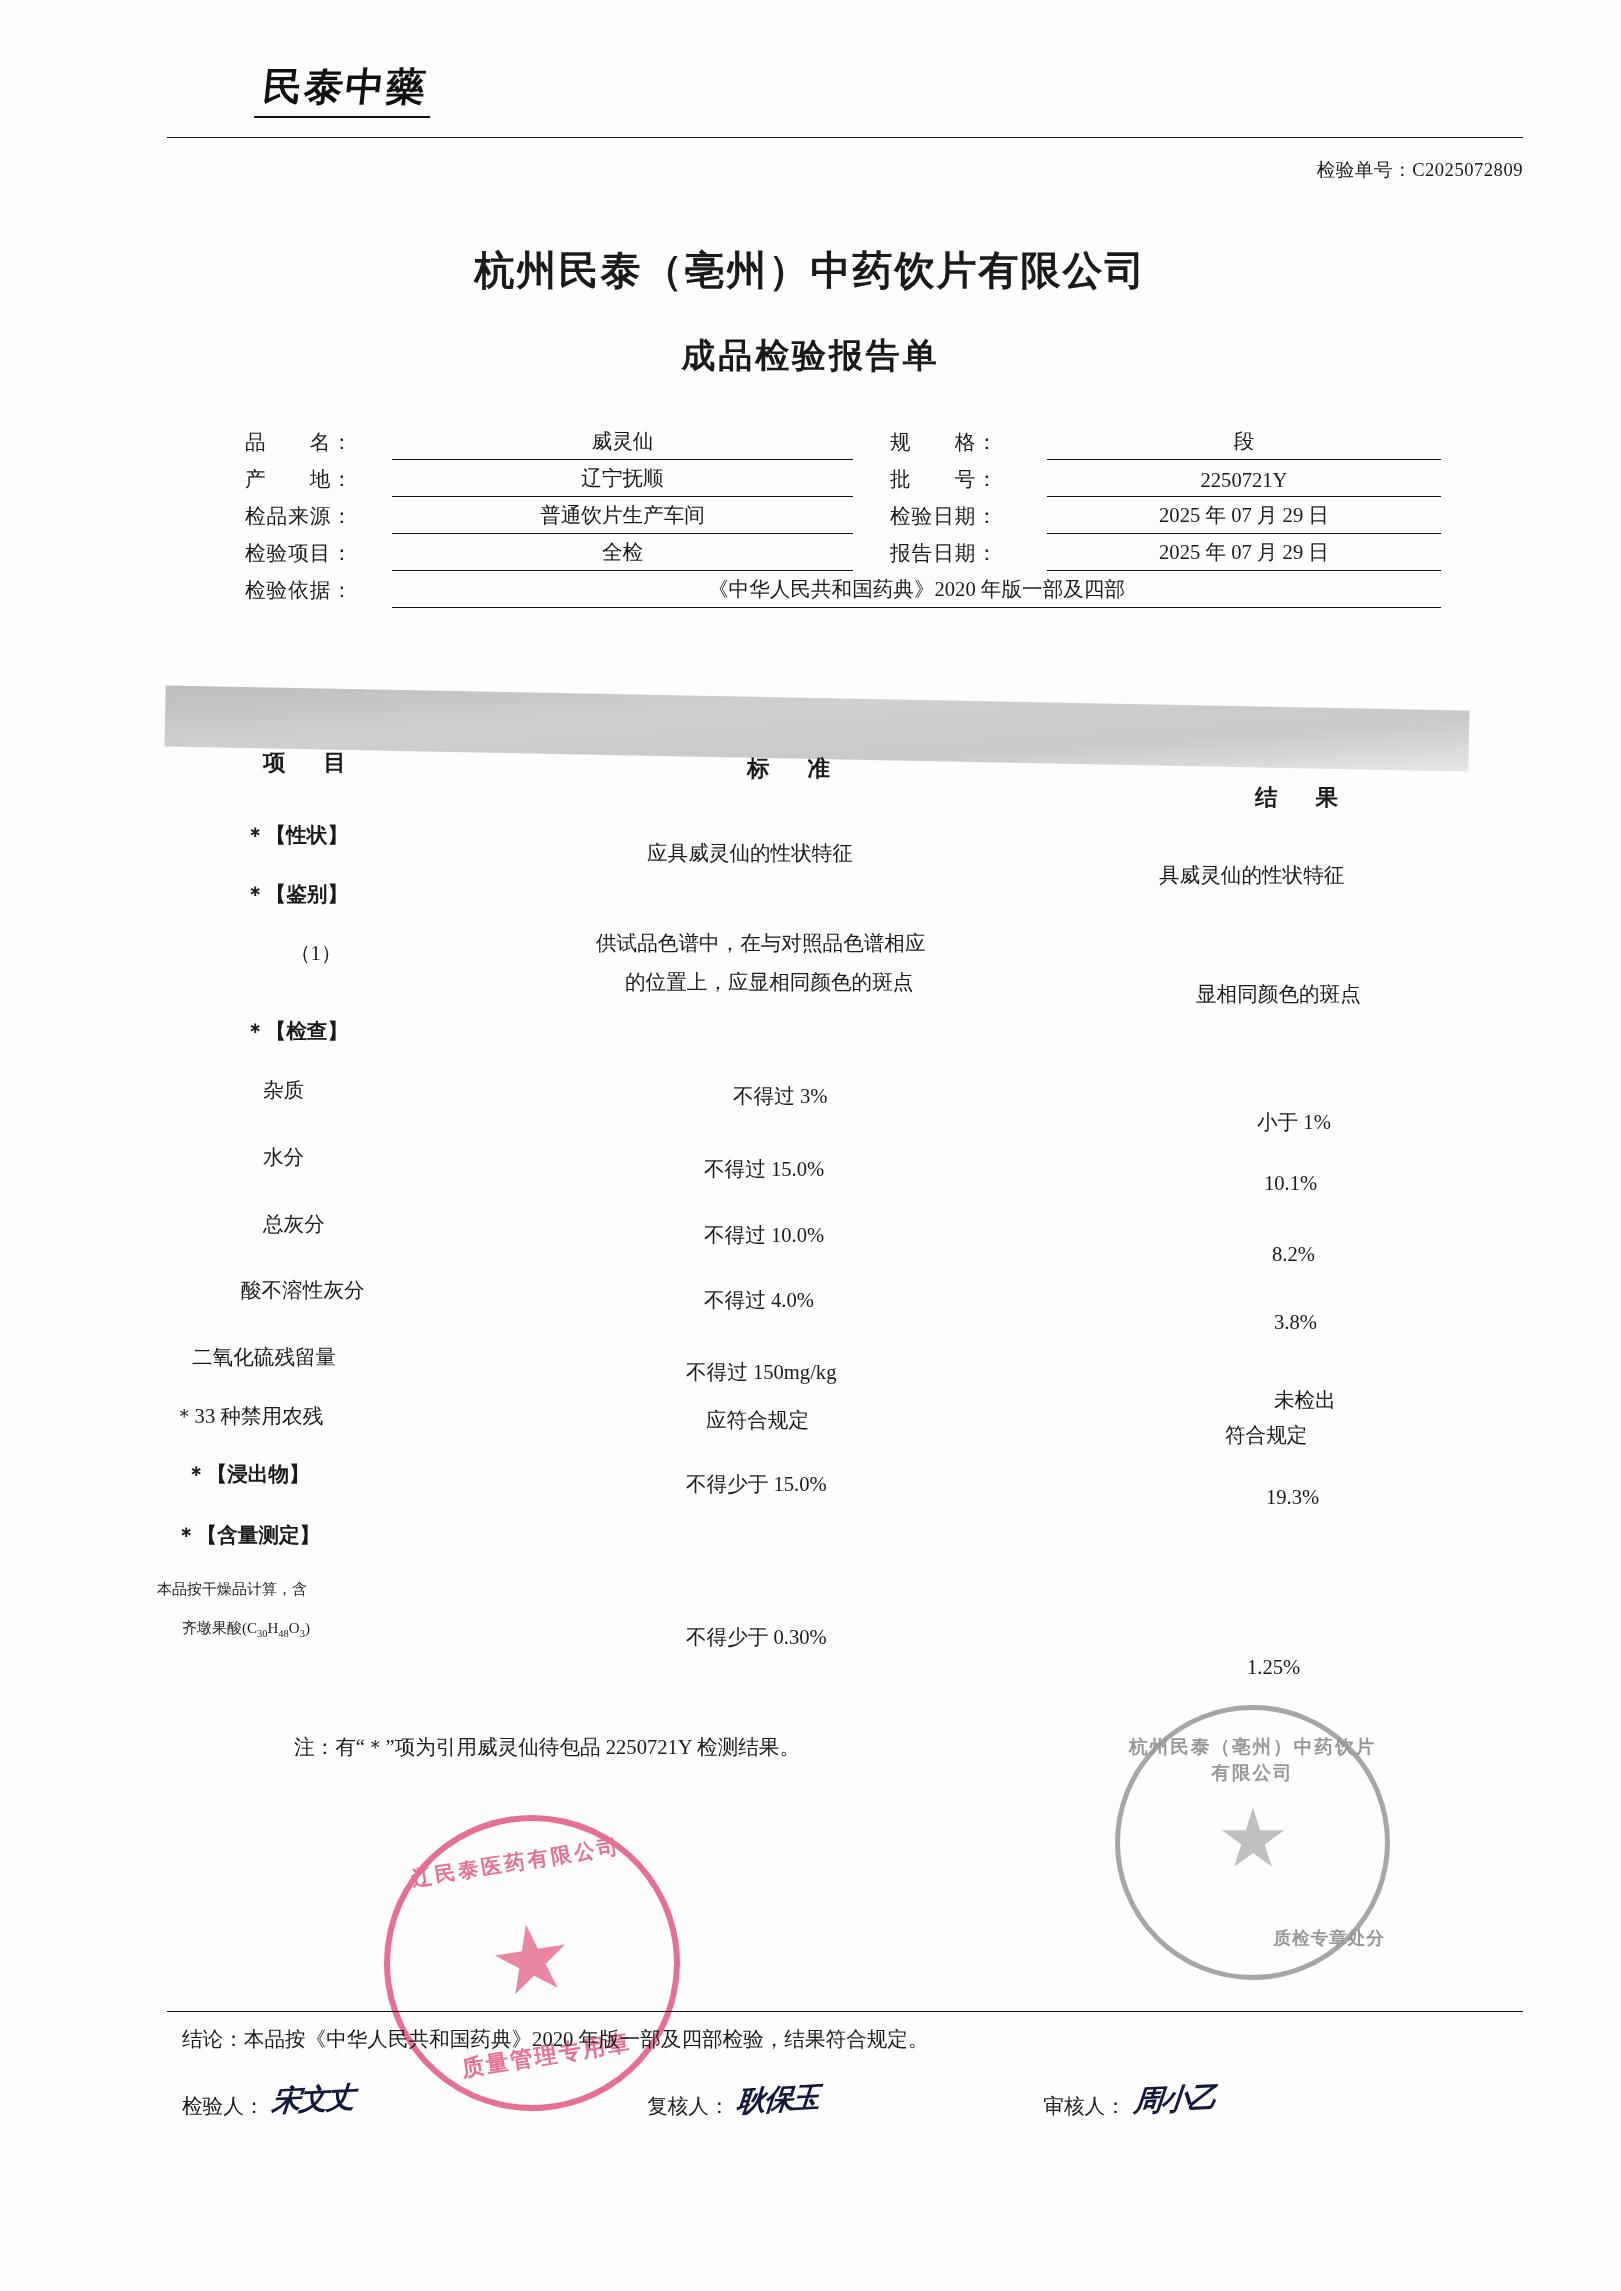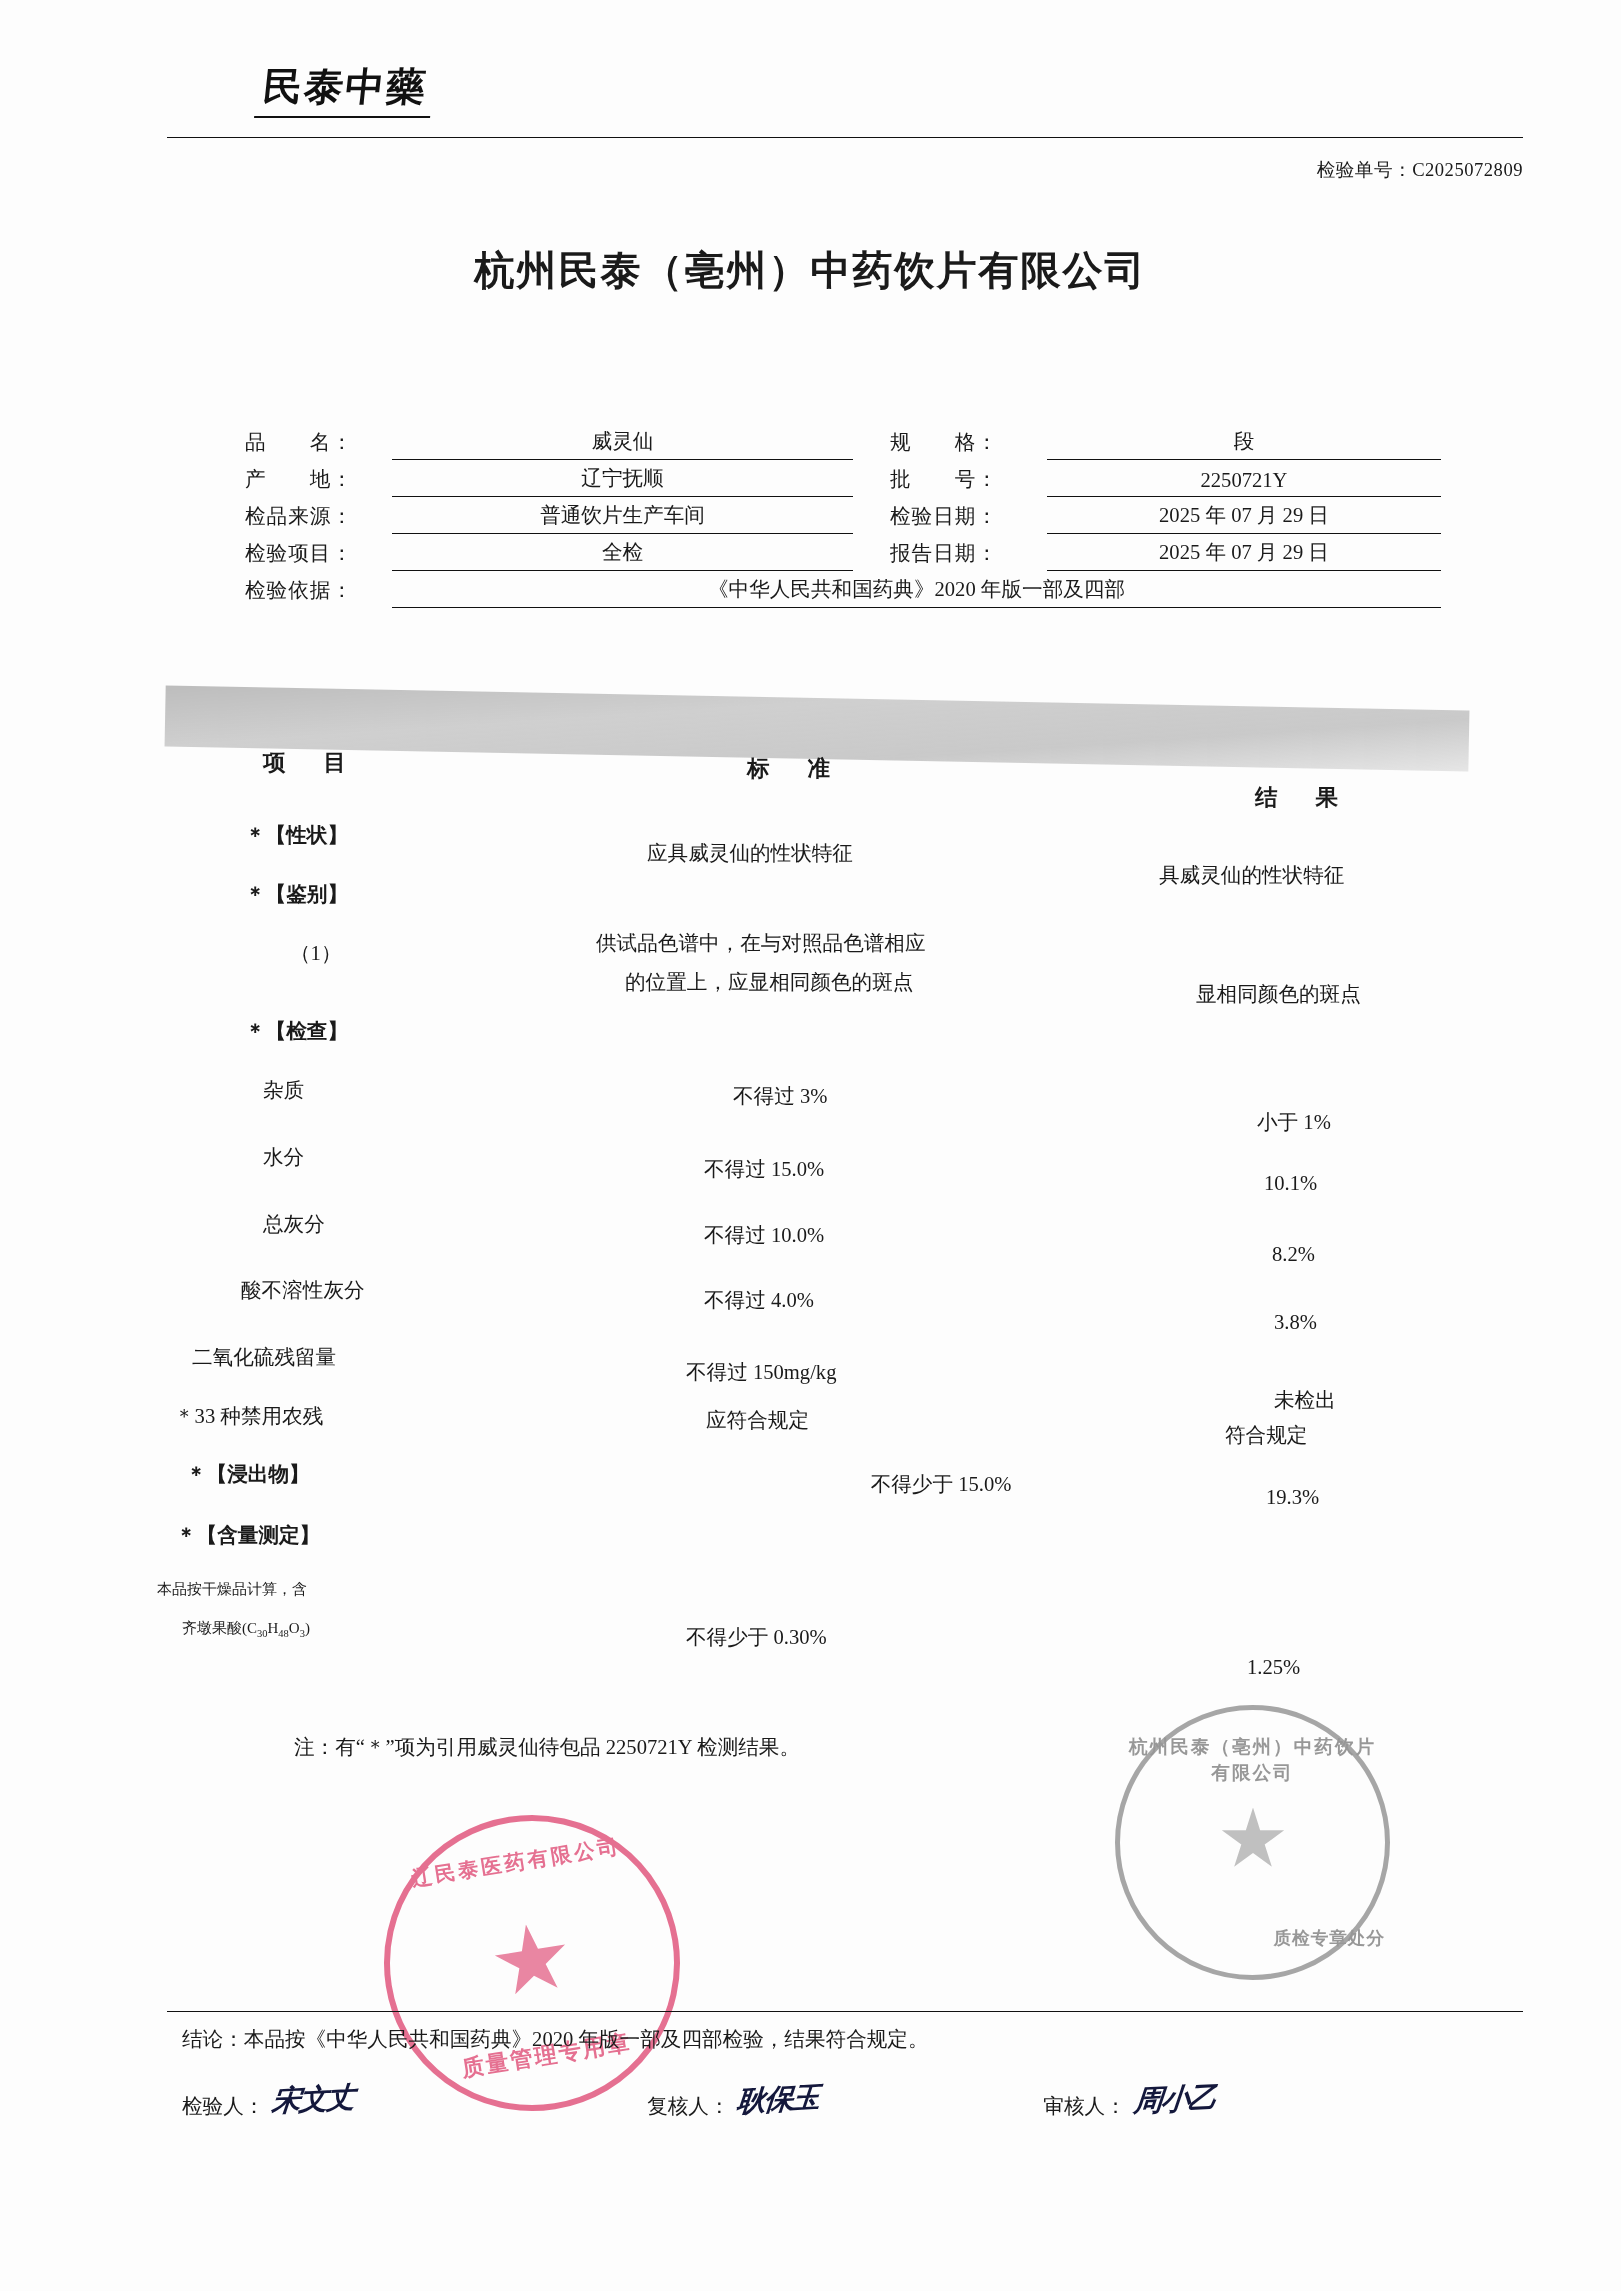--- a/index.html
+++ b/index.html
@@ -286,20 +286,21 @@
 
   <div class="logo">
     <span>民泰中藥</span>
   </div>
   <div class="hr-top"></div>
   <div class="report-no">
     <span>检验单号：</span><span>C2025072809</span>
   </div>
 
   <div class="company-title">杭州民泰（亳州）中药饮片有限公司</div>
+  <div class="doc-title">成品检验报告单</div>
 
   <div class="info">
 
     <div class="info-row">
       <div class="lbl">品　　名：</div>
       <div class="val half-left">威灵仙</div>
       <div class="gap"></div>
       <div class="lbl2">规　　格：</div>
       <div class="val2">段</div>
     </div>
@@ -372,21 +373,21 @@
 
   <div class="row col-item" style="top:1343px; left:192px;">二氧化硫残留量</div>
   <div class="row col-std" style="top:1358px; left:686px;">不得过 150mg/kg</div>
   <div class="row col-res" style="top:1386px; left:1274px;">未检出</div>
 
   <div class="row col-item" style="top:1402px; left:174px;">＊33 种禁用农残</div>
   <div class="row col-std" style="top:1406px; left:706px;">应符合规定</div>
   <div class="row col-res" style="top:1421px; left:1225px;">符合规定</div>
 
   <div class="row col-item bold-br" style="top:1460px; left:186px;">＊【浸出物】</div>
-  <div class="row col-std" style="top:1470px; left:686px;text-align:center;">不得少于 15.0%</div>
+  <div class="row col-std" style="top:1470px; left:686px;">不得少于 15.0%</div>
   <div class="row col-res" style="top:1486px; left:1266px;">19.3%</div>
 
   <div class="row col-item bold-br" style="top:1521px; left:176px;">＊【含量测定】</div>
 
   <div class="sub-note" style="left:157px; top:1580px;">本品按干燥品计算，含</div>
   <div class="sub-note" style="left:182px; top:1619px;">
     <span>齐墩果酸(C</span><sub>30</sub><span>H</span><sub>48</sub><span>O</span><sub>3</sub><span>)</span>
   </div>
   <div class="row col-std" style="top:1623px; left:686px;">不得少于 0.30%</div>
   <div class="row col-res" style="top:1656px; left:1247px;">1.25%</div>

